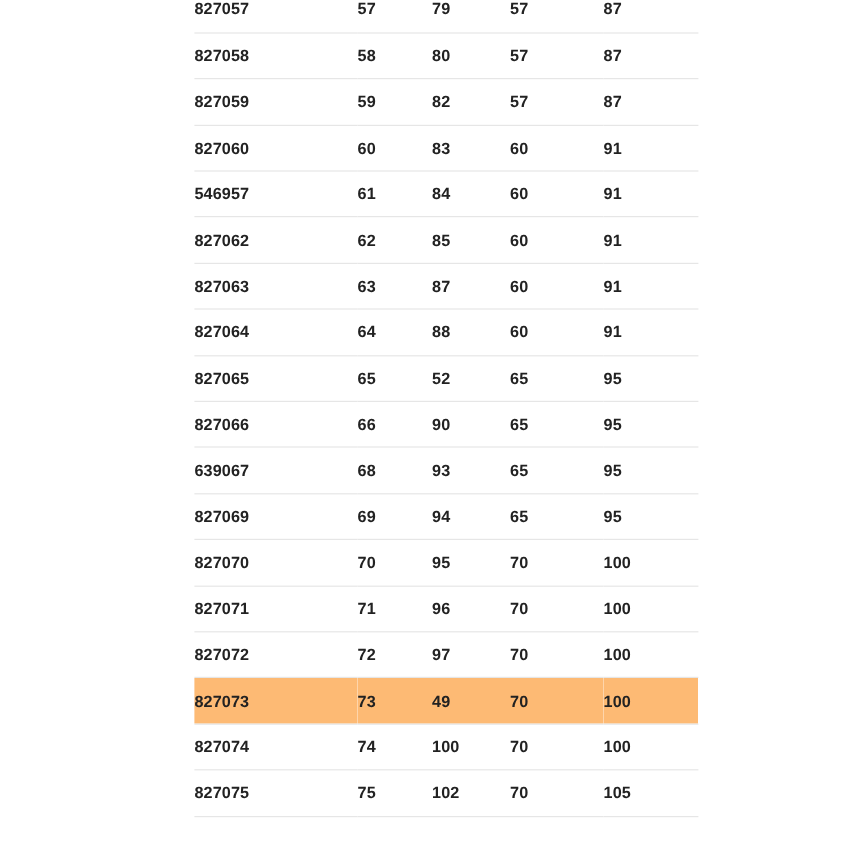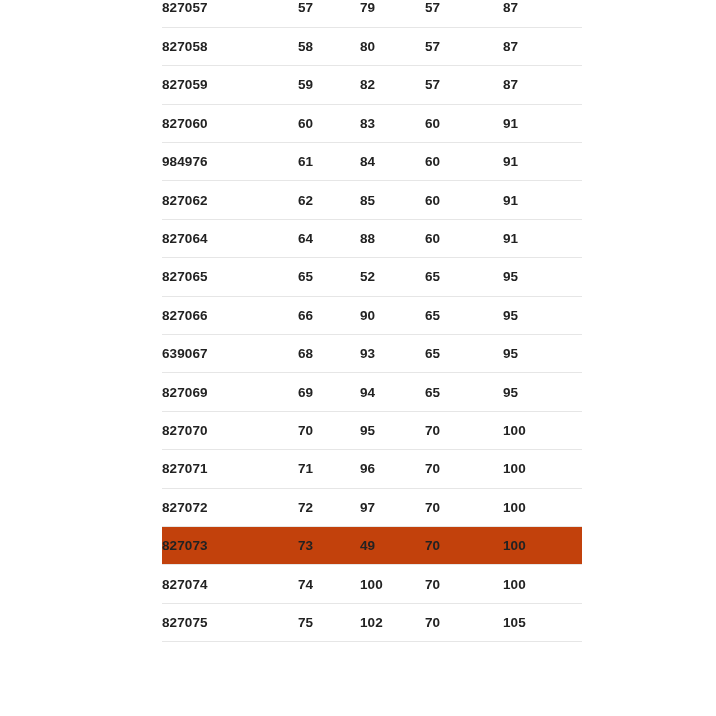--- a/index.html
+++ b/index.html
@@ -69,21 +69,21 @@
     cursor: pointer;
   }
 
   .cell-num {
     color: #202020;
     text-align: left;
   }
 
   
   tr.row-highlighted td {
-    background: #c2410c;
+    background: #fdba74;
     border-bottom-color: #eebbb7;
   }
   tr.row-highlighted td.gutter-left,
   tr.row-highlighted td.gutter-right {
     background: #ffffff;
   }
   tr.row-highlighted .cell-id {
     color: #bf4337;
   }
   tr.row-highlighted .cell-num {
@@ -141,38 +141,47 @@
           <td class="gutter-left"></td>
           <td class="cell-id">827060</td>
           <td class="cell-num col-c2">60</td>
           <td class="cell-num col-c3">83</td>
           <td class="cell-num col-c4">60</td>
           <td class="cell-num col-c5">91</td>
           <td class="gutter-right"></td>
         </tr>
         <tr>
           <td class="gutter-left"></td>
-          <td class="cell-id">984976</td>
+          <td class="cell-id">546957</td>
           <td class="cell-num col-c2">61</td>
           <td class="cell-num col-c3">84</td>
           <td class="cell-num col-c4">60</td>
           <td class="cell-num col-c5">91</td>
           <td class="gutter-right"></td>
         </tr>
         <tr>
           <td class="gutter-left"></td>
           <td class="cell-id">827062</td>
           <td class="cell-num col-c2">62</td>
           <td class="cell-num col-c3">85</td>
           <td class="cell-num col-c4">60</td>
           <td class="cell-num col-c5">91</td>
           <td class="gutter-right"></td>
         </tr>
         <tr>
           <td class="gutter-left"></td>
+          <td class="cell-id">827063</td>
+          <td class="cell-num col-c2">63</td>
+          <td class="cell-num col-c3">87</td>
+          <td class="cell-num col-c4">60</td>
+          <td class="cell-num col-c5">91</td>
+          <td class="gutter-right"></td>
+        </tr>
+        <tr>
+          <td class="gutter-left"></td>
           <td class="cell-id">827064</td>
           <td class="cell-num col-c2">64</td>
           <td class="cell-num col-c3">88</td>
           <td class="cell-num col-c4">60</td>
           <td class="cell-num col-c5">91</td>
           <td class="gutter-right"></td>
         </tr>
         <tr>
           <td class="gutter-left"></td>
           <td class="cell-id">827065</td>

